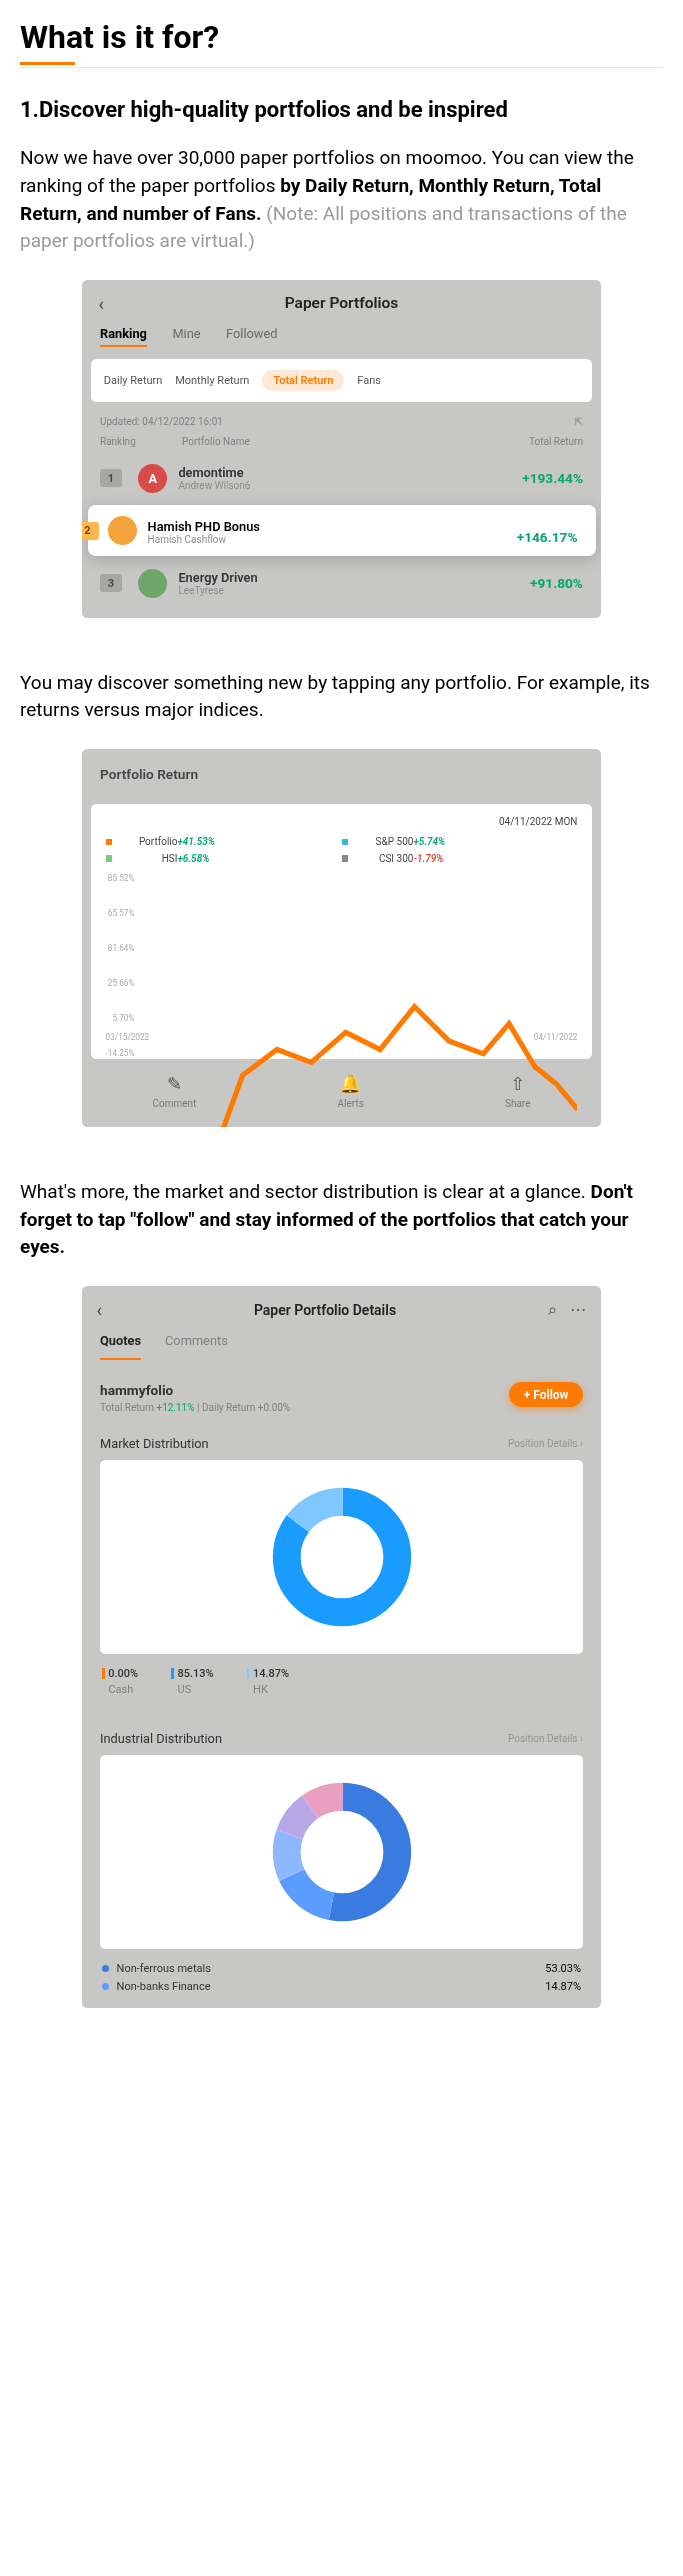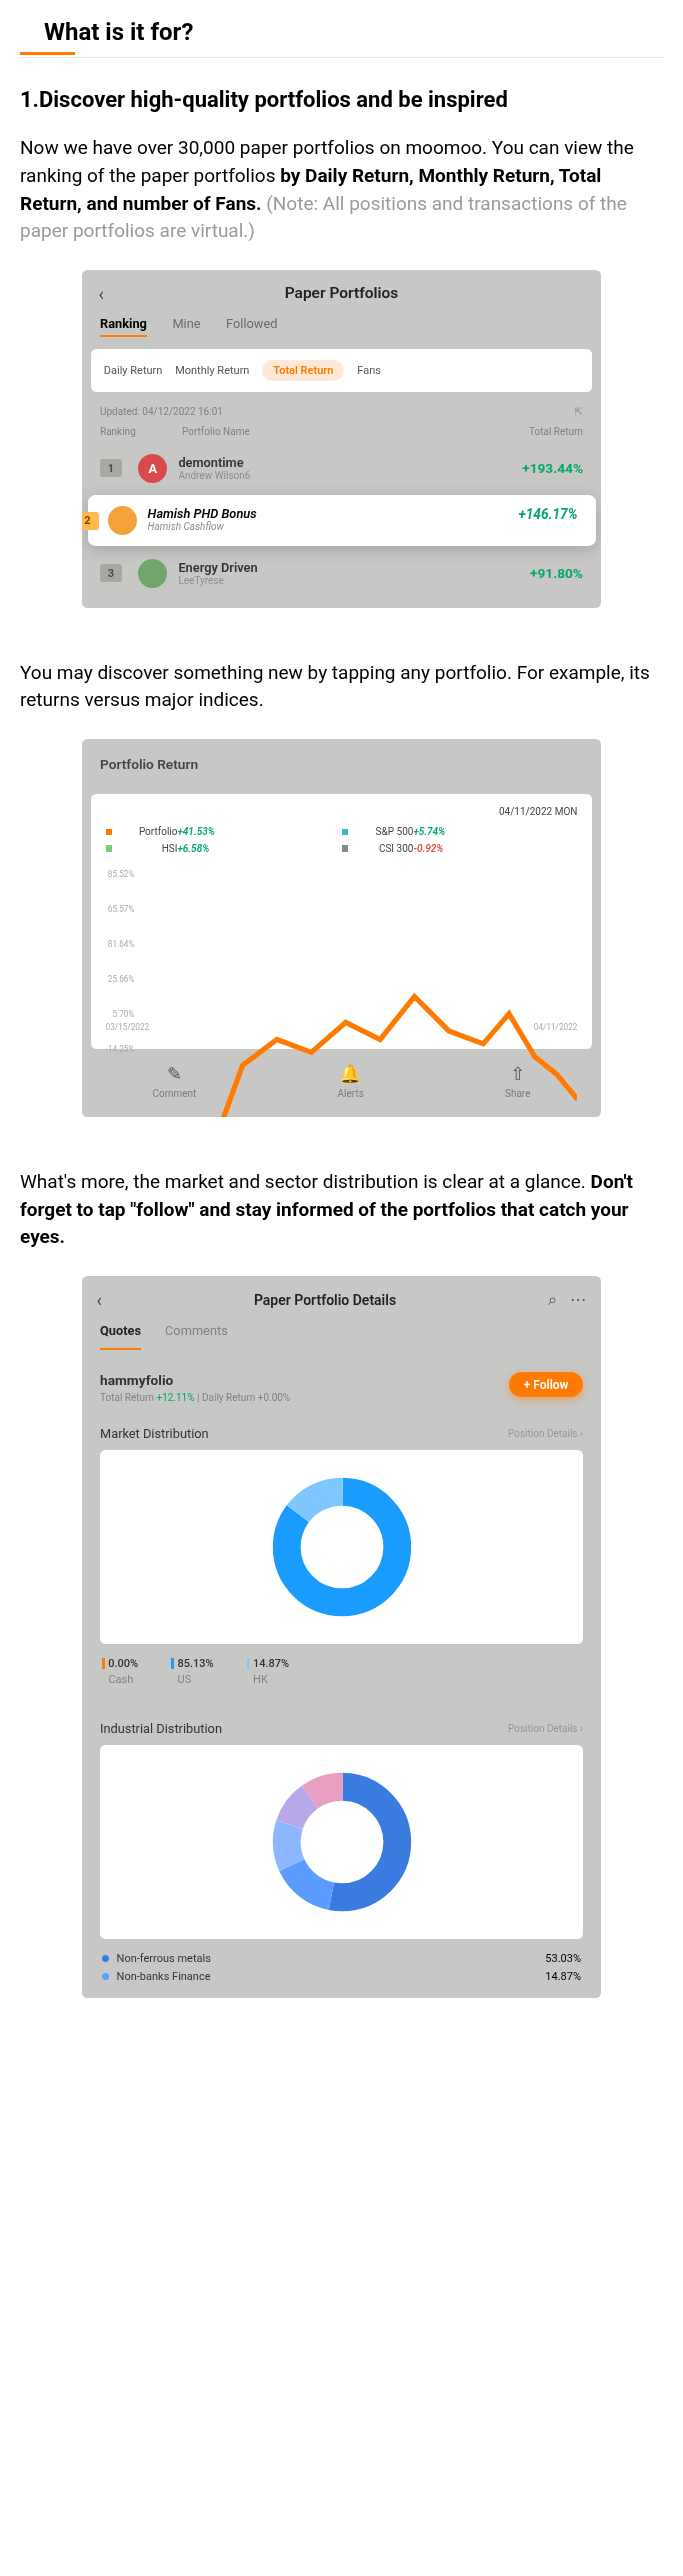--- a/index.html
+++ b/index.html
@@ -4,24 +4,23 @@
 <style>
   * { margin: 0; padding: 0; box-sizing: border-box; }
   body {
     font-family: -apple-system, BlinkMacSystemFont, "Segoe UI", Roboto, Helvetica, Arial, sans-serif;
     width: 683px;
     background: #fff;
     color: #000;
     padding: 18px 20px;
   }
   .heading-main {
-    font-size: 24px;
+    font-size: 32px;
     font-weight: 700;
     margin-bottom: 5.5px;
-    margin-left: 24px;
   }
   .underline-accent {
     width: 55px;
     height: 3.6px;
     background: #ff7a00;
     margin-bottom: 1.8px;
   }
   .divider-line {
     height: 0.9px;
     background: #e5e5e5;
@@ -137,39 +136,39 @@
   .m1-pauthor { font-size: 10px; color: #8c8c8c; }
   .m1-ret { width: 100px; text-align: right; font-size: 13.7px; font-weight: 700; color: #00a86b; }
   .m1-elevated {
     background: #fff;
     margin: 3.6px 5.5px;
     border-radius: 7.3px;
     box-shadow: 0 3.6px 16.4px rgba(0,0,0,0.18);
     position: relative;
   }
   .m1-elevated .m1-rank-badge { background: #ffb84d; color: #784700; position: absolute; left: -11px; top: 50%; transform: translateY(-50%); }
-  .m1-elevated-inner { display: flex; align-items: flex-start; padding: 11px 18px 11px 14.6px; font-style: italic; }
+  .m1-elevated-inner { display: flex; align-items: flex-end; padding: 11px 18px 11px 14.6px; }
 
   
   .m2-title { padding: 16.4px 18px 22px; font-size: 13.7px; font-weight: 600; color: #444; }
   .m2-card {
     background: #fff;
     margin: 0 9px;
     border-radius: 5.5px;
     padding: 12.8px 14.6px 16.4px;
     text-align: right;
   }
   .m2-date { font-size: 10px; color: #444; margin-bottom: 9px; }
   .m2-legend { display: flex; flex-wrap: wrap; font-size: 10px; row-gap: 5.5px; margin-bottom: 5.5px; }
   .m2-li { display: flex; align-items: center; width: 50%; }
   .m2-dot { width: 6.4px; height: 6.4px; margin-right: 5.5px; }
   .m2-lname { color: #444; width: 60px; }
   .m2-lval { font-weight: 600; font-style: italic; }
   .m2-chart { position: relative; height: 173px; margin-top: 5.5px; }
-  .m2-yaxis { position: absolute; left: 0; top: 10px; font-size: 8.2px; color: #aaa; }
+  .m2-yaxis { position: absolute; left: 0; top: 4px; font-size: 8.2px; color: #aaa; }
   .m2-yaxis div { height: 35px; }
   .m2-svg { position: absolute; left: 42px; right: 0; top: 0; bottom: 18px; }
   .m2-xaxis { position: absolute; bottom: 0; left: 0; right: 0; display: flex; justify-content: space-between; font-size: 8.2px; color: #aaa; }
   .m2-bottombar {
     display: flex;
     justify-content: space-around;
     padding: 14.6px 0 18px;
     font-size: 10px;
     color: #7a7a7a;
   }
@@ -317,21 +316,21 @@
           <span class="m2-lval" style="color:#00a86b;">+5.74%</span>
         </div>
         <div class="m2-li">
           <span class="m2-dot" style="background:#7fc97f;"></span>
           <span class="m2-lname">HSI</span>
           <span class="m2-lval" style="color:#00a86b;">+6.58%</span>
         </div>
         <div class="m2-li">
           <span class="m2-dot" style="background:#888888;"></span>
           <span class="m2-lname">CSI 300</span>
-          <span class="m2-lval" style="color:#e74c3c;">-0.92%</span>
+          <span class="m2-lval" style="color:#e74c3c;">-1.79%</span>
         </div>
       </div>
       <div class="m2-chart">
         <div class="m2-yaxis">
           <div>85.52%</div>
           <div>65.57%</div>
           <div>81.64%</div>
           <div>25.66%</div>
           <div>5.70%</div>
           <div>-14.25%</div>

